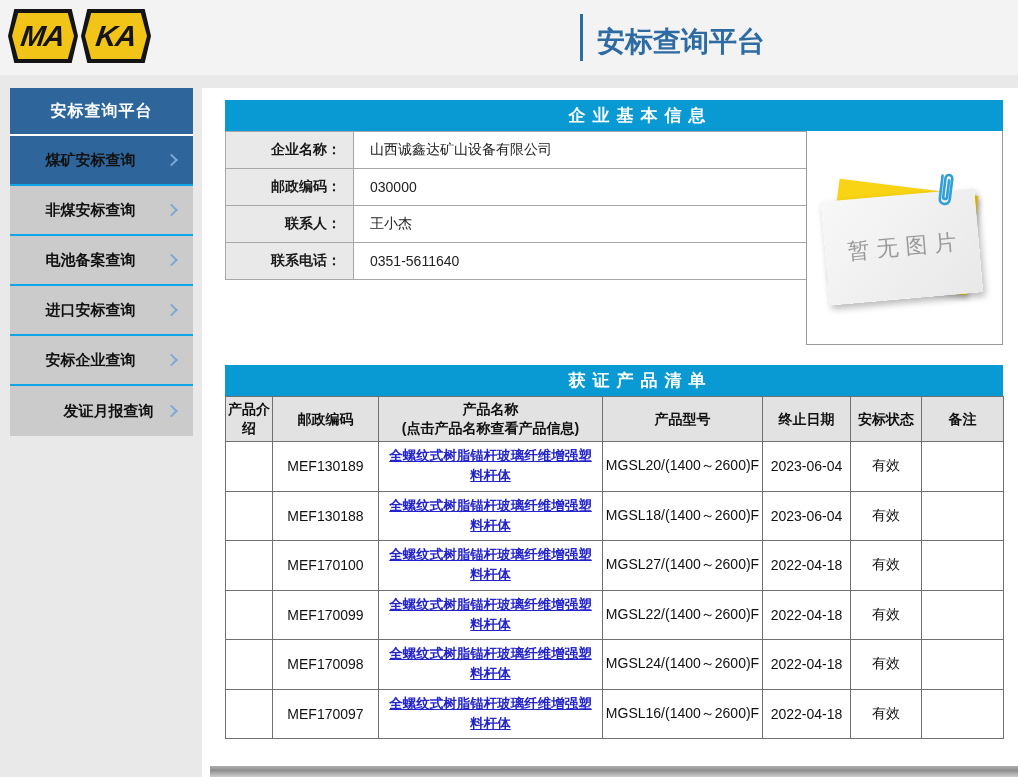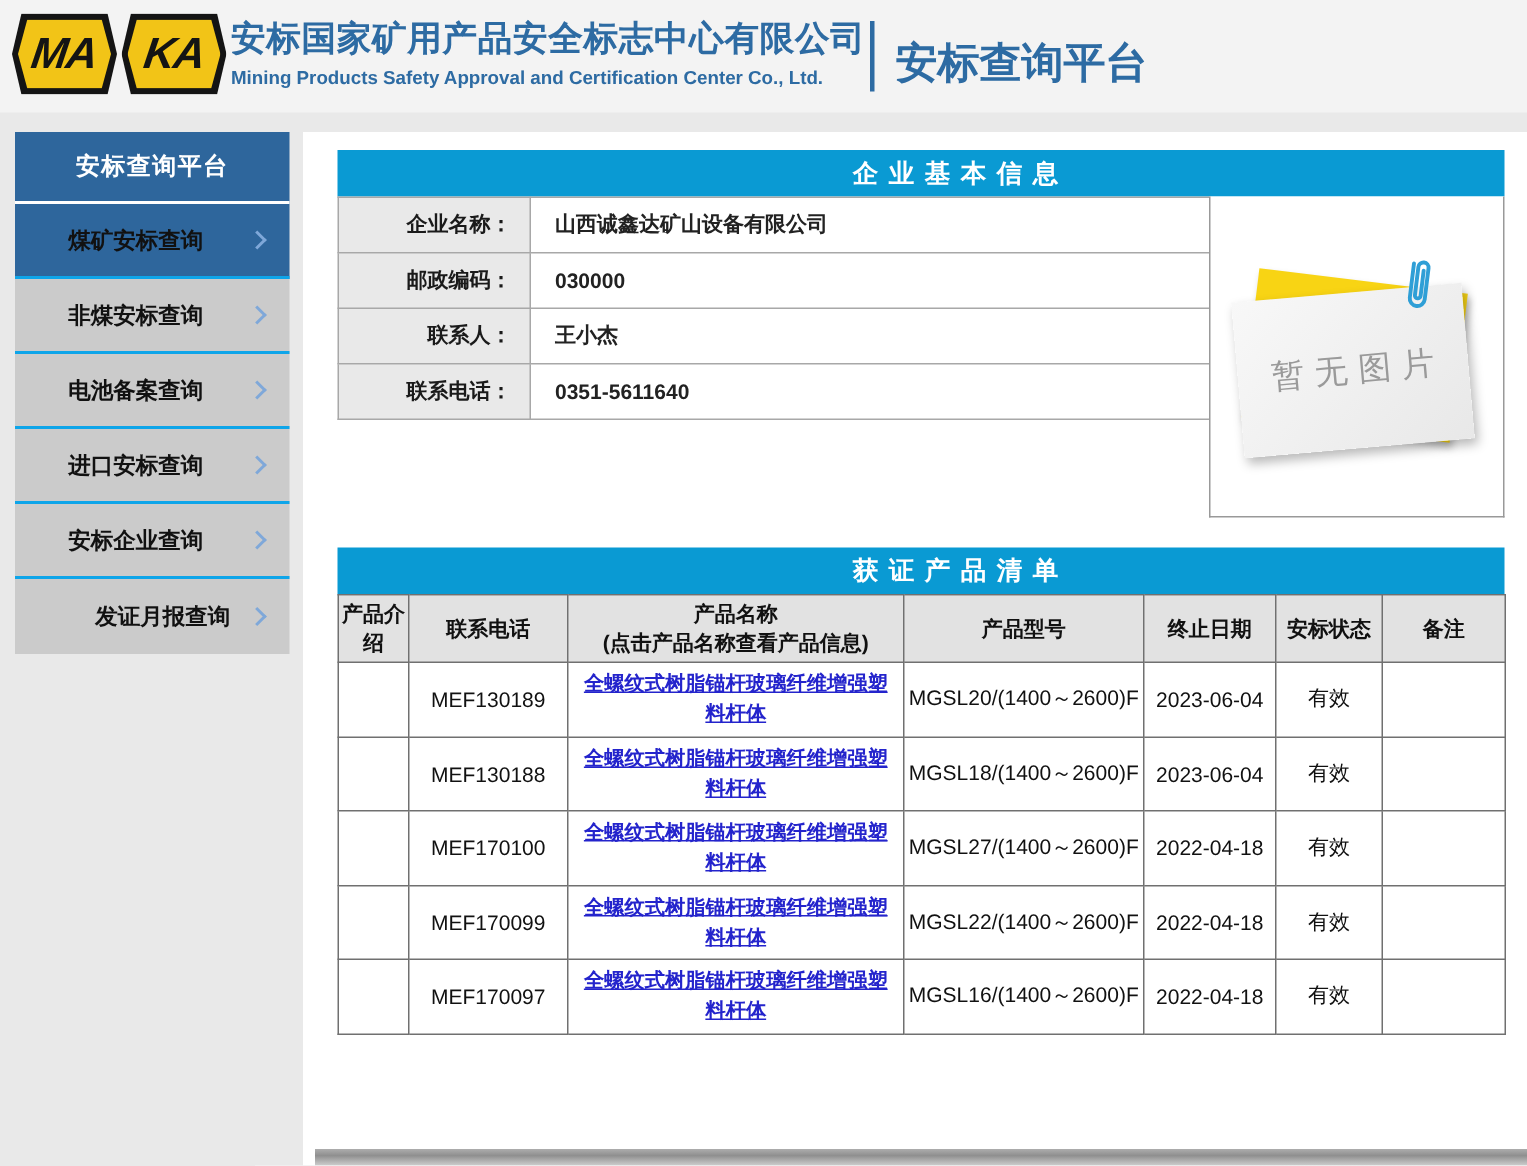--- a/index.html
+++ b/index.html
@@ -47,21 +47,21 @@
   .sec-products { top:277px; }
   .sec-header { height:31px; background:#0a9ad3; color:#fff; font-size:17px; font-weight:bold;
     letter-spacing:7px; text-indent:7px; display:flex; align-items:center; justify-content:center;padding-left:46px; }
 
   
   .ent-body { display:flex; align-items:flex-start; }
   table.info { border-collapse:collapse; width:582px; table-layout:fixed; }
   table.info td { border:1px solid #a8a8a8; height:37px; font-size:14px; }
   td.ilabel { width:128px; background:#e9e9e9; text-align:right; font-weight:bold;
     padding-right:12px; font-size:15px; color:#1a1a1a; }
-  td.ivalue { background:#fff; padding-left:16px; color:#222;font-weight:bold; }
+  td.ivalue { background:#fff; padding-left:16px; color:#222; }
   .image-box { width:197px; height:214px; border:1px solid #999; border-top:none;
     margin-left:-1px; background:#fff; position:relative; }
   .ph-wrap { position:absolute; left:50%; top:54%; width:160px; height:122px;
     transform:translate(-50%,-50%); }
   .card-yellow { position:absolute; left:8px; top:2px; width:140px; height:100px;
     background:#f8d414; transform:rotate(7deg); box-shadow:2px 3px 5px rgba(0,0,0,0.25); }
   .card-white { position:absolute; left:0px; top:10px; width:154px; height:104px;
     background:linear-gradient(135deg,#f8f8f8,#e8e8e8); transform:rotate(-5deg);
     box-shadow:2px 4px 7px rgba(0,0,0,0.28);
     display:flex; align-items:center; justify-content:center; }
@@ -93,24 +93,20 @@
           <span>MA</span>
         </div>
     </div>
     <div class="badge">
       <div class="badge-outer"></div>
       <div class="badge-inner">
           <span>KA</span>
         </div>
     </div>
   </div>
-  <div class="header-titles">
-    <div class="zh">安标国家矿用产品安全标志中心有限公司</div>
-    <div class="en">Mining Products Safety Approval and Certification Center Co., Ltd.</div>
-  </div>
   <div class="header-divider"></div>
   <div class="platform-title">安标查询平台</div>
 </div>
 
 <div class="sidebar">
   <div class="side-title">安标查询平台</div>
 
   <div class="side-item active">
     <span>煤矿安标查询</span>
     <span class="chev"></span>
@@ -187,21 +183,21 @@
           <col style="width:106px">
           <col style="width:224px">
         <col style="width:160px">
           <col style="width:88px">
           <col style="width:71px">
           <col style="width:82px">
       </colgroup>
       <thead>
         <tr>
           <th>产品介绍</th>
-          <th>联系电话</th>
+          <th>邮政编码</th>
           <th>
             <div>产品名称</div>
             <div>(点击产品名称查看产品信息)</div>
           </th>
           <th>产品型号</th>
           <th>终止日期</th>
           <th>安标状态</th>
           <th>备注</th>
         </tr>
       </thead>
@@ -237,20 +233,29 @@
           <td></td>
           <td>MEF170099</td>
           <td class="name-cell"><a class="plink">全螺纹式树脂锚杆玻璃纤维增强塑料杆体</a></td>
           <td>MGSL22/(1400～2600)F</td>
           <td>2022-04-18</td>
           <td>有效</td>
           <td></td>
         </tr>
         <tr>
           <td></td>
+          <td>MEF170098</td>
+          <td class="name-cell"><a class="plink">全螺纹式树脂锚杆玻璃纤维增强塑料杆体</a></td>
+          <td>MGSL24/(1400～2600)F</td>
+          <td>2022-04-18</td>
+          <td>有效</td>
+          <td></td>
+        </tr>
+        <tr>
+          <td></td>
           <td>MEF170097</td>
           <td class="name-cell"><a class="plink">全螺纹式树脂锚杆玻璃纤维增强塑料杆体</a></td>
           <td>MGSL16/(1400～2600)F</td>
           <td>2022-04-18</td>
           <td>有效</td>
           <td></td>
         </tr>
       </tbody>
     </table>
   </div>

